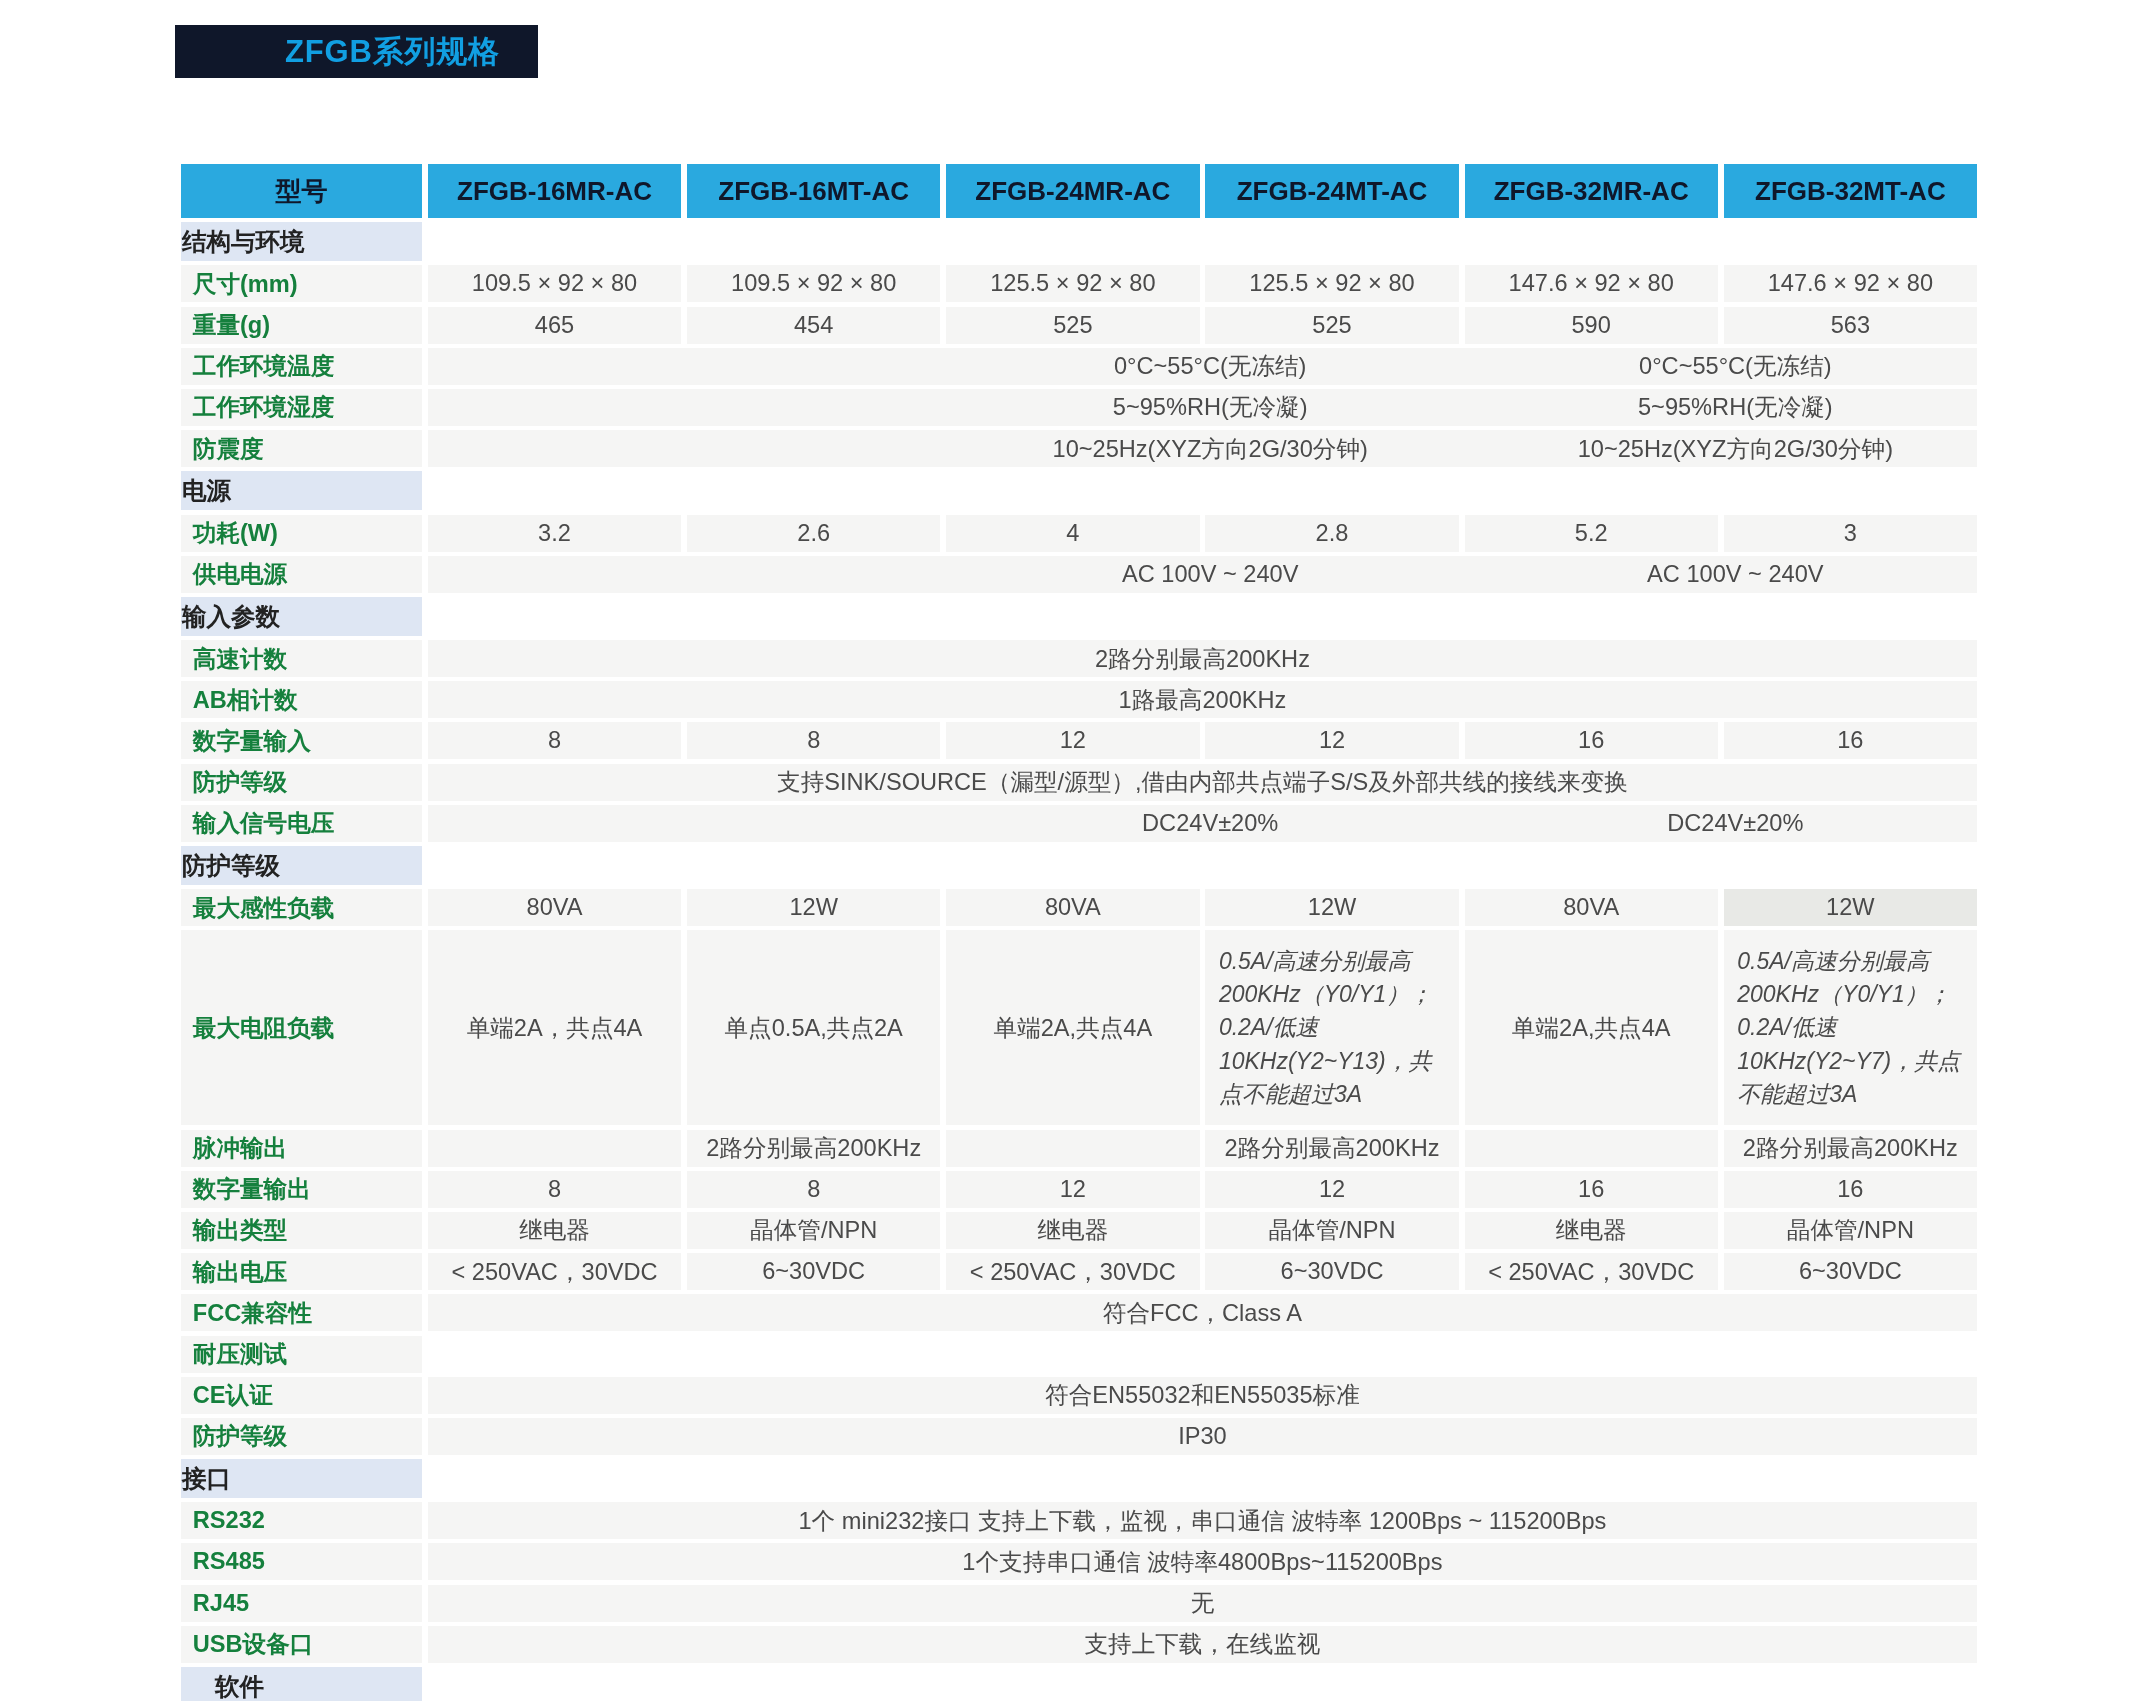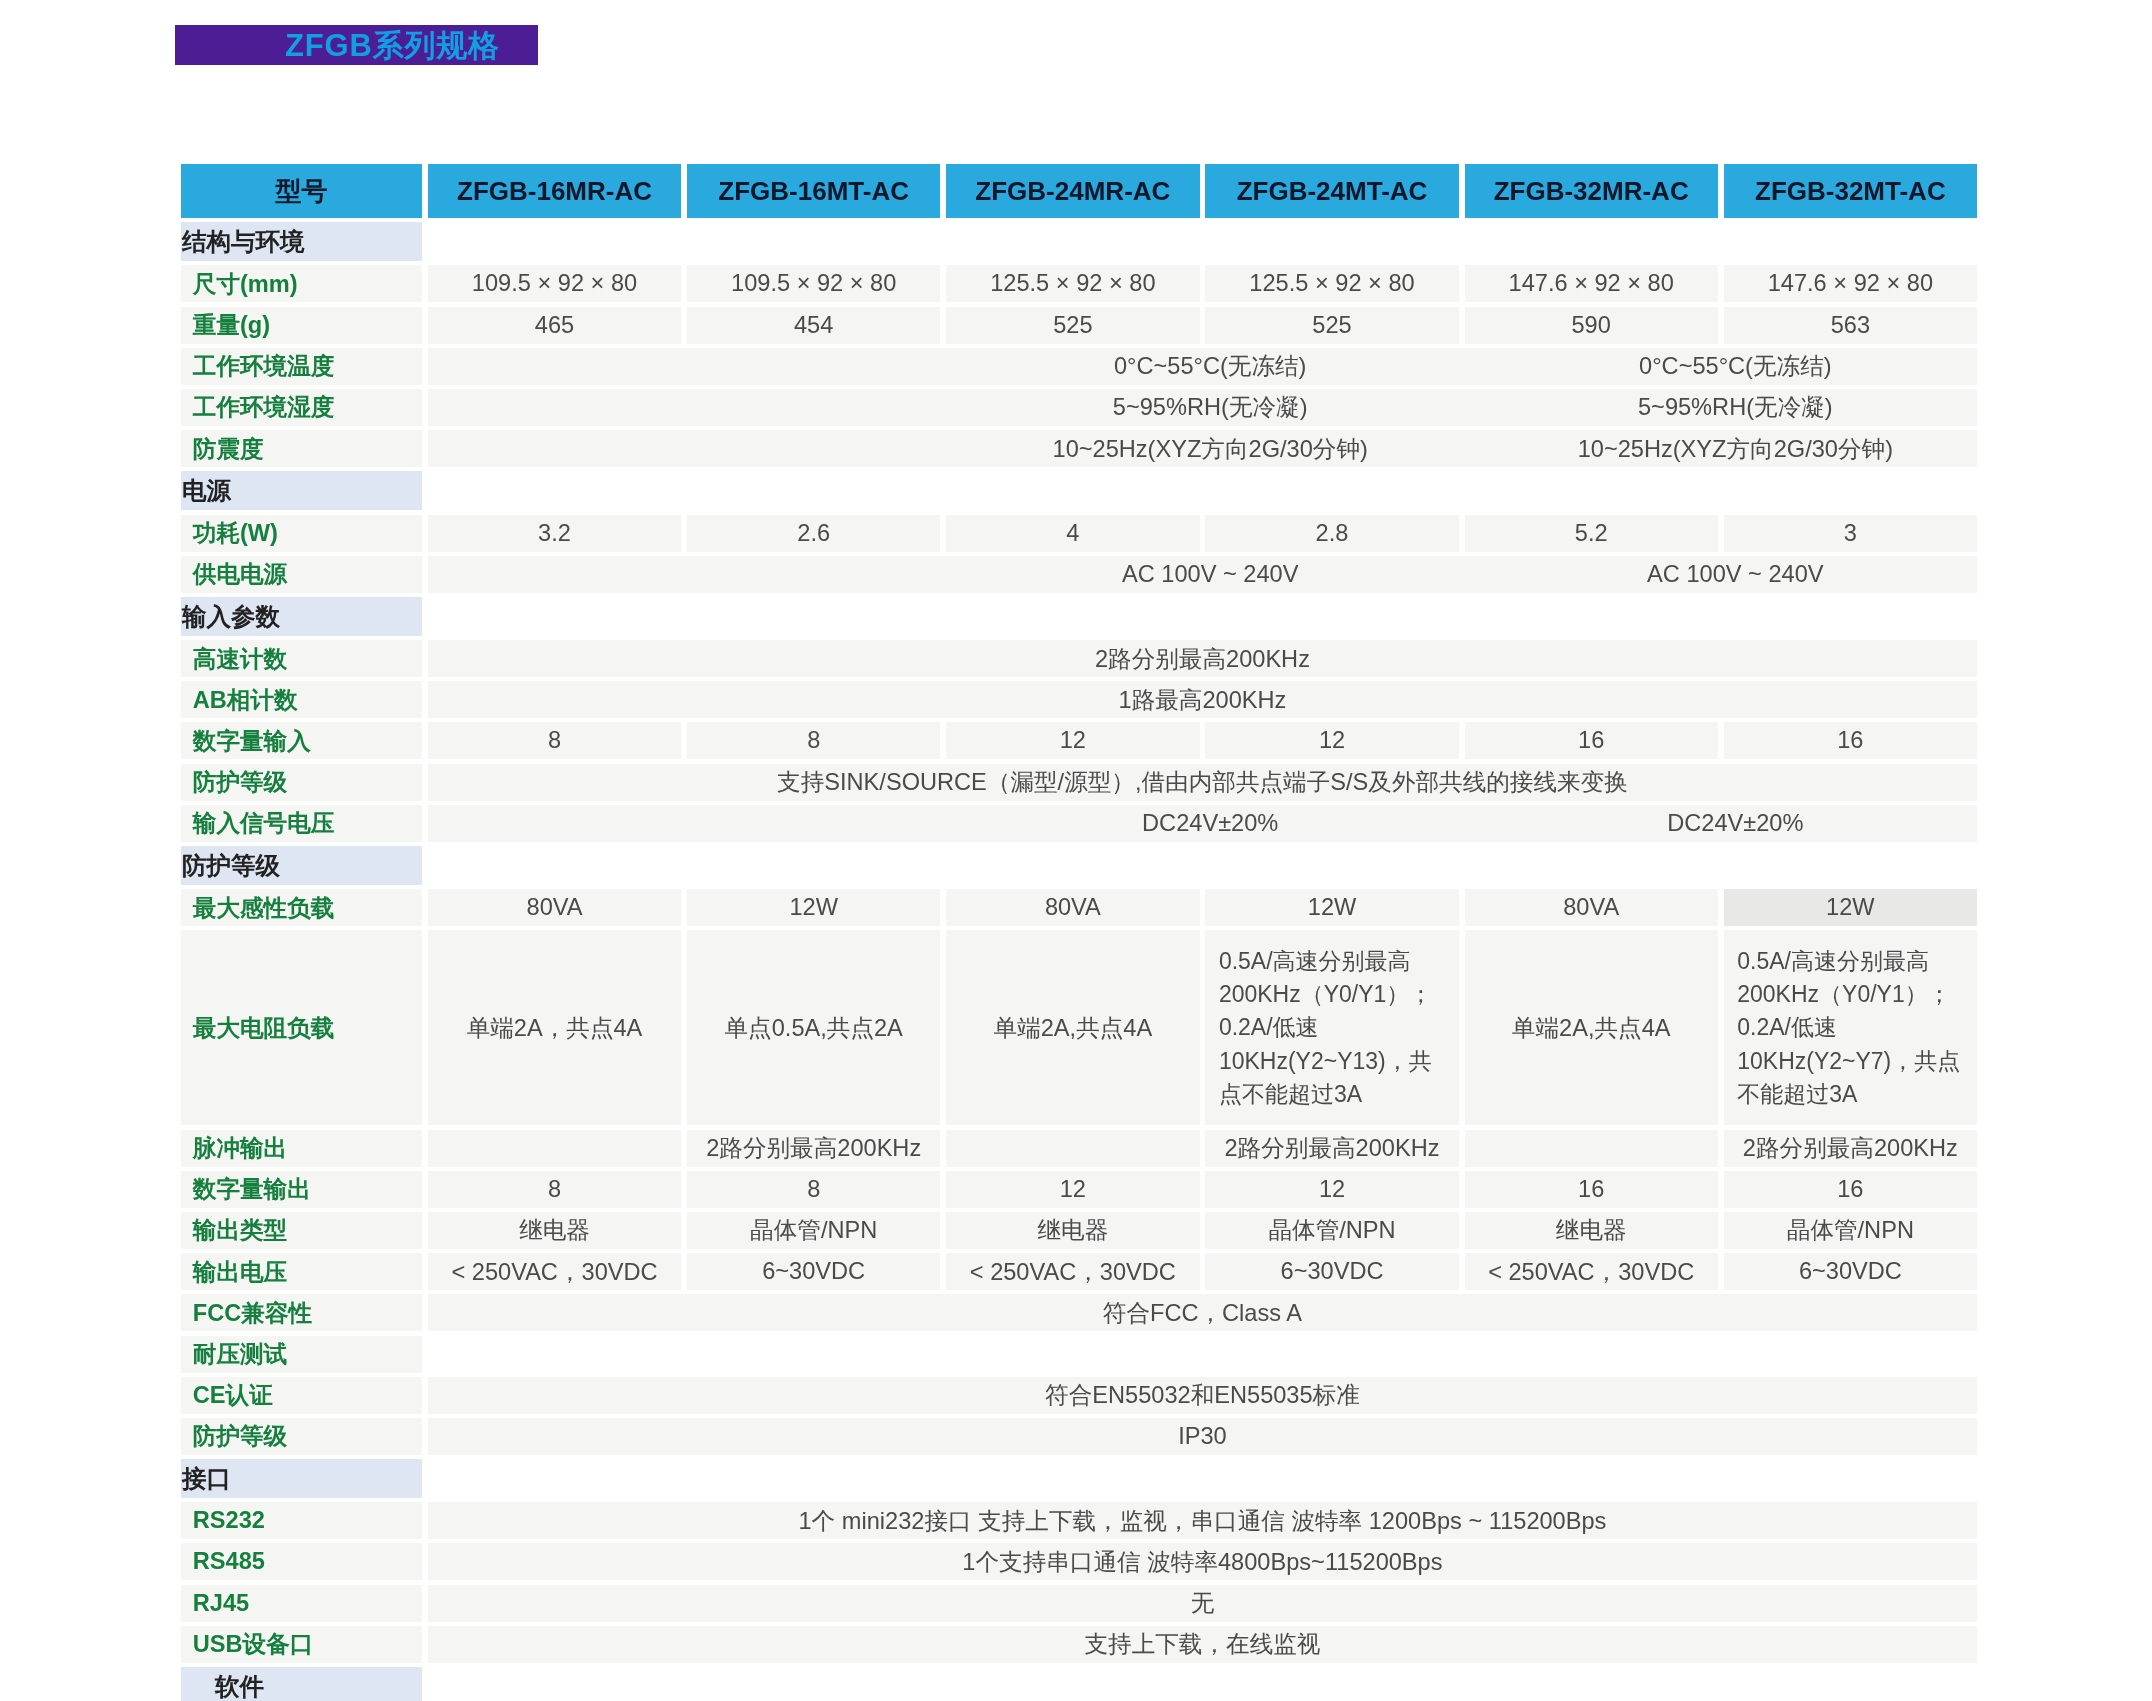--- a/index.html
+++ b/index.html
@@ -2,22 +2,22 @@
 <html style="font-size:13.5px"><head>
 <meta charset="utf-8">
 <style>
   html,body{margin:0;padding:0;background:#ffffff;}
   body{
     width:2152px;height:1702px;overflow:hidden;position:relative;
     font-family:"Liberation Sans","DejaVu Sans",sans-serif;
     -webkit-font-smoothing:antialiased;
   }
   
-  .title-bar{position:absolute;left:175px;top:25px;width:363px;height:40px;
-    background:#4c1d95;display:flex;align-items:flex-start;}
+  .title-bar{position:absolute;left:175px;top:25px;width:363px;height:53px;
+    background:#0f172a;display:flex;align-items:center;}
   .title-square{width:72px;background:#1ca6e4;}
   .title-text{flex:1;display:flex;align-items:center;justify-content:center;
     color:#119fe2;font-weight:bold;font-size:31px;letter-spacing:0.8px;}
   
   .spec-table{
     position:absolute;left:181px;top:164px;width:1796px;
     display:grid;
     grid-template-columns:241px repeat(6,1fr);
     column-gap:5.9px;row-gap:4.2px;
     grid-auto-flow:row;
@@ -40,21 +40,21 @@
     justify-content:flex-start;padding-left:1px;text-align:left;
   }
   .section.indent{padding-left:34px;}
   .full{grid-column:2/8;}
   .dual{grid-column:2/8;position:relative;}
   .dual span{position:absolute;top:50%;transform:translate(-50%,-50%);white-space:nowrap;}
   .dual .pos-a{left:50.5%;}
   .dual .pos-b{left:84.4%;}
   .tall{min-height:175px;}
   .left-cell{justify-content:flex-start;text-align:left;
-    padding:10px 13.5px 10px 13.5px;line-height:1.45;font-size:23px;}
+    padding:10px 13.5px 10px 13.5px;line-height:1.45;font-size:23px;font-style:italic;}
   .dark{background:#e8e9e6;}
 </style>
 </head>
 <body>
 
 <div class="title-bar">
   <div class="title-square"></div>
   <div class="title-text">ZFGB系列规格</div>
 </div>
 

